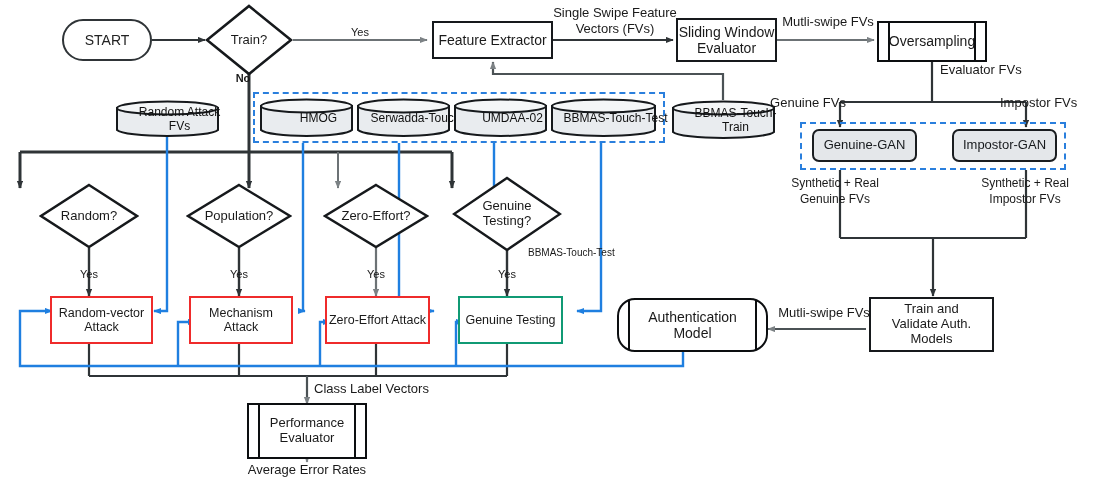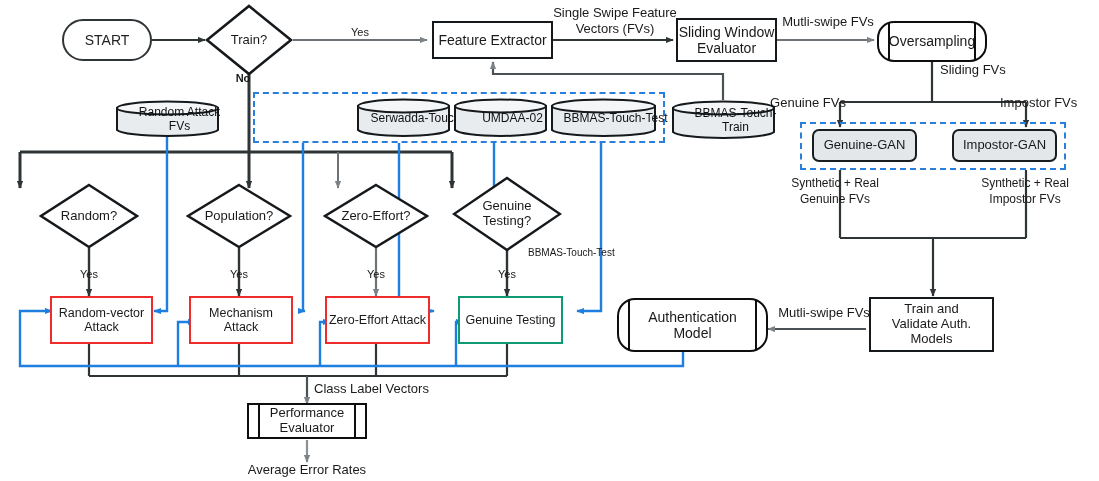--- a/index.html
+++ b/index.html
@@ -143,21 +143,21 @@
 
   <div class="node proc" style="left:432px;top:21px;width:121px;height:38px;">
     <span>Feature Extractor</span>
   </div>
 
   <div class="node proc" style="left:676px;top:18px;width:101px;height:44px;flex-direction:column;">
     <span>Sliding Window</span>
     <span>Evaluator</span>
   </div>
 
-  <div class="node predef" style="left:877px;top:21px;width:110px;height:41px;display:flex;align-items:center;justify-content:center;border-radius:17px;">
+  <div class="node predef" style="left:877px;top:21px;width:110px;height:41px;display:flex;align-items:center;justify-content:center;">
     <span>Oversampling</span>
   </div>
 
   <div class="dashgrp" style="left:800px;top:122px;width:266px;height:48px;"></div>
   <div class="node gan" style="left:812px;top:129px;width:105px;height:33px;">
     <span>Genuine-GAN</span>
   </div>
   <div class="node gan" style="left:952px;top:129px;width:105px;height:33px;">
     <span>Impostor-GAN</span>
   </div>
@@ -166,35 +166,42 @@
     <span>Train and</span>
     <span>Validate Auth.</span>
     <span>Models</span>
   </div>
 
   <div class="node predef" style="left:617px;top:298px;width:151px;height:54px;display:flex;flex-direction:column;align-items:center;justify-content:center;border-radius:18px;">
     <span>Authentication</span>
     <span>Model</span>
   </div>
 
-  <div class="node predef" style="left:247px;top:403px;width:120px;height:36px;display:flex;flex-direction:column;align-items:center;justify-content:center;font-size:13px;">
+  <div class="node predef" style="left:247px;top:403px;width:120px;height:56px;display:flex;flex-direction:column;align-items:center;justify-content:center;font-size:13px;">
     <span>Performance</span>
     <span>Evaluator</span>
   </div>
 
   <div class="dashgrp" style="left:253px;top:92px;width:412px;height:51px;"></div>
 
   <div class="cyl" style="left:115px;top:100px;width:105px;height:38px;">
     <svg viewBox="0 0 105 38" width="105" height="38">
       <path d="M2,8 L2,30 A51,7 0 0 0 103,30 L103,8 Z" fill="#e9ecef" stroke="#16191c" stroke-width="2"></path>
       <ellipse cx="52.5" cy="8" rx="50.5" ry="6.5" fill="#f4f6f7" stroke="#16191c" stroke-width="2"></ellipse>
     </svg>
     <div class="ctxt">Random Attack FVs</div>
   </div>
 
+  <div class="cyl" style="left:259px;top:98px;width:95px;height:40px;">
+    <svg viewBox="0 0 95 40" width="95" height="40">
+      <path d="M2,8 L2,32 A46,7 0 0 0 93,32 L93,8 Z" fill="#e9ecef" stroke="#16191c" stroke-width="2"></path>
+      <ellipse cx="47.5" cy="8" rx="45.5" ry="6.5" fill="#f4f6f7" stroke="#16191c" stroke-width="2"></ellipse>
+    </svg>
+    <div class="ctxt">HMOG</div>
+  </div>
 
   <div class="cyl" style="left:356px;top:98px;width:95px;height:40px;">
     <svg viewBox="0 0 95 40" width="95" height="40">
       <path d="M2,8 L2,32 A46,7 0 0 0 93,32 L93,8 Z" fill="#e9ecef" stroke="#16191c" stroke-width="2"></path>
       <ellipse cx="47.5" cy="8" rx="45.5" ry="6.5" fill="#f4f6f7" stroke="#16191c" stroke-width="2"></ellipse>
     </svg>
     <div class="ctxt">Serwadda-Touch</div>
   </div>
 
   <div class="cyl" style="left:453px;top:98px;width:95px;height:40px;">
@@ -269,21 +276,21 @@
     <span>Genuine Testing</span>
   </div>
 
   <div class="lbl t11" style="left:340px;top:26px;width:40px;">Yes</div>
   <div class="lbl t11" style="left:228px;top:72px;width:30px;font-weight:600;">No</div>
 
   <div class="lbl t13" style="left:545px;top:5px;width:140px;">Single Swipe Feature</div>
   <div class="lbl t13" style="left:545px;top:21px;width:140px;">Vectors (FVs)</div>
 
   <div class="lbl t13" style="left:778px;top:14px;width:100px;">Mutli-swipe FVs</div>
-  <div class="lbl t13" style="left:940px;top:62px;width:110px;text-align:left;">Sliding FVs</div>
+  <div class="lbl t13" style="left:940px;top:62px;width:110px;text-align:left;">Evaluator FVs</div>
   <div class="lbl t13" style="left:762px;top:95px;width:92px;">Genuine FVs</div>
   <div class="lbl t13" style="left:1000px;top:95px;width:95px;text-align:left;">Impostor FVs</div>
 
   <div class="lbl t12" style="left:760px;top:176px;width:150px;">Synthetic + Real</div>
   <div class="lbl t12" style="left:760px;top:192px;width:150px;">Genuine FVs</div>
 
   <div class="lbl t12" style="left:950px;top:176px;width:150px;">Synthetic + Real</div>
   <div class="lbl t12" style="left:950px;top:192px;width:150px;">Impostor FVs</div>
 
   <div class="lbl t13" style="left:778px;top:305px;width:92px;">Mutli-swipe FVs</div>

